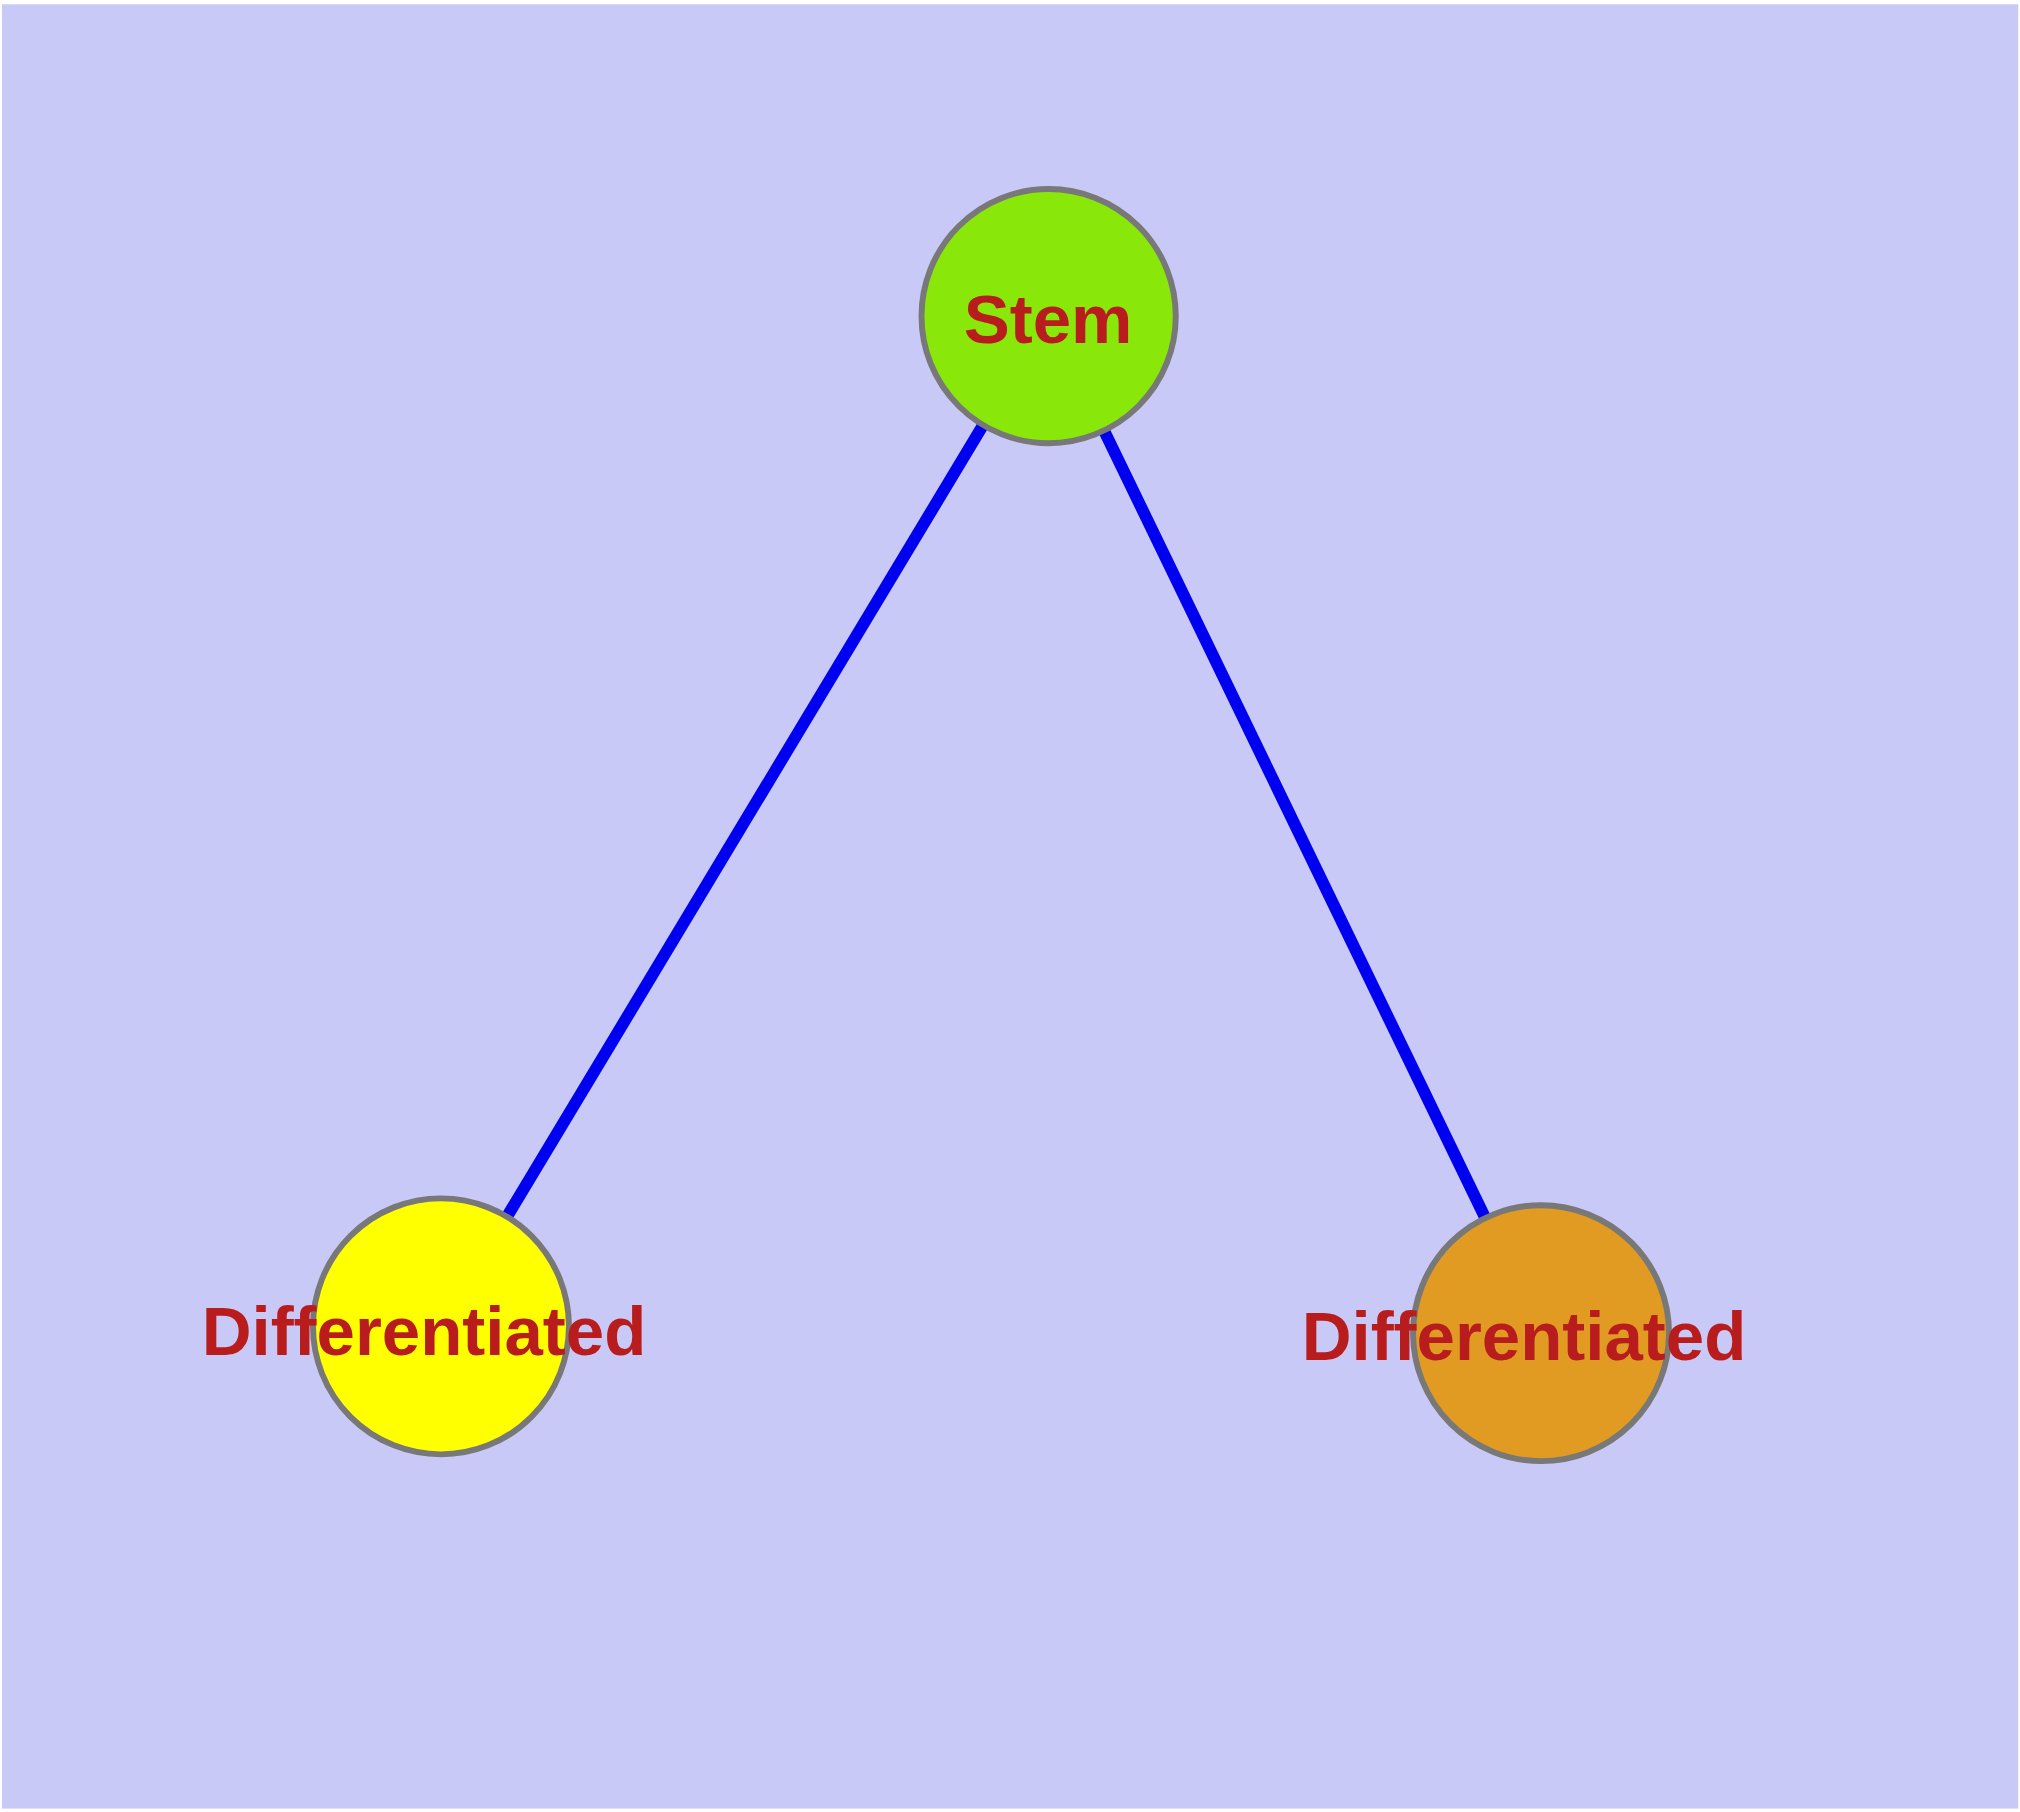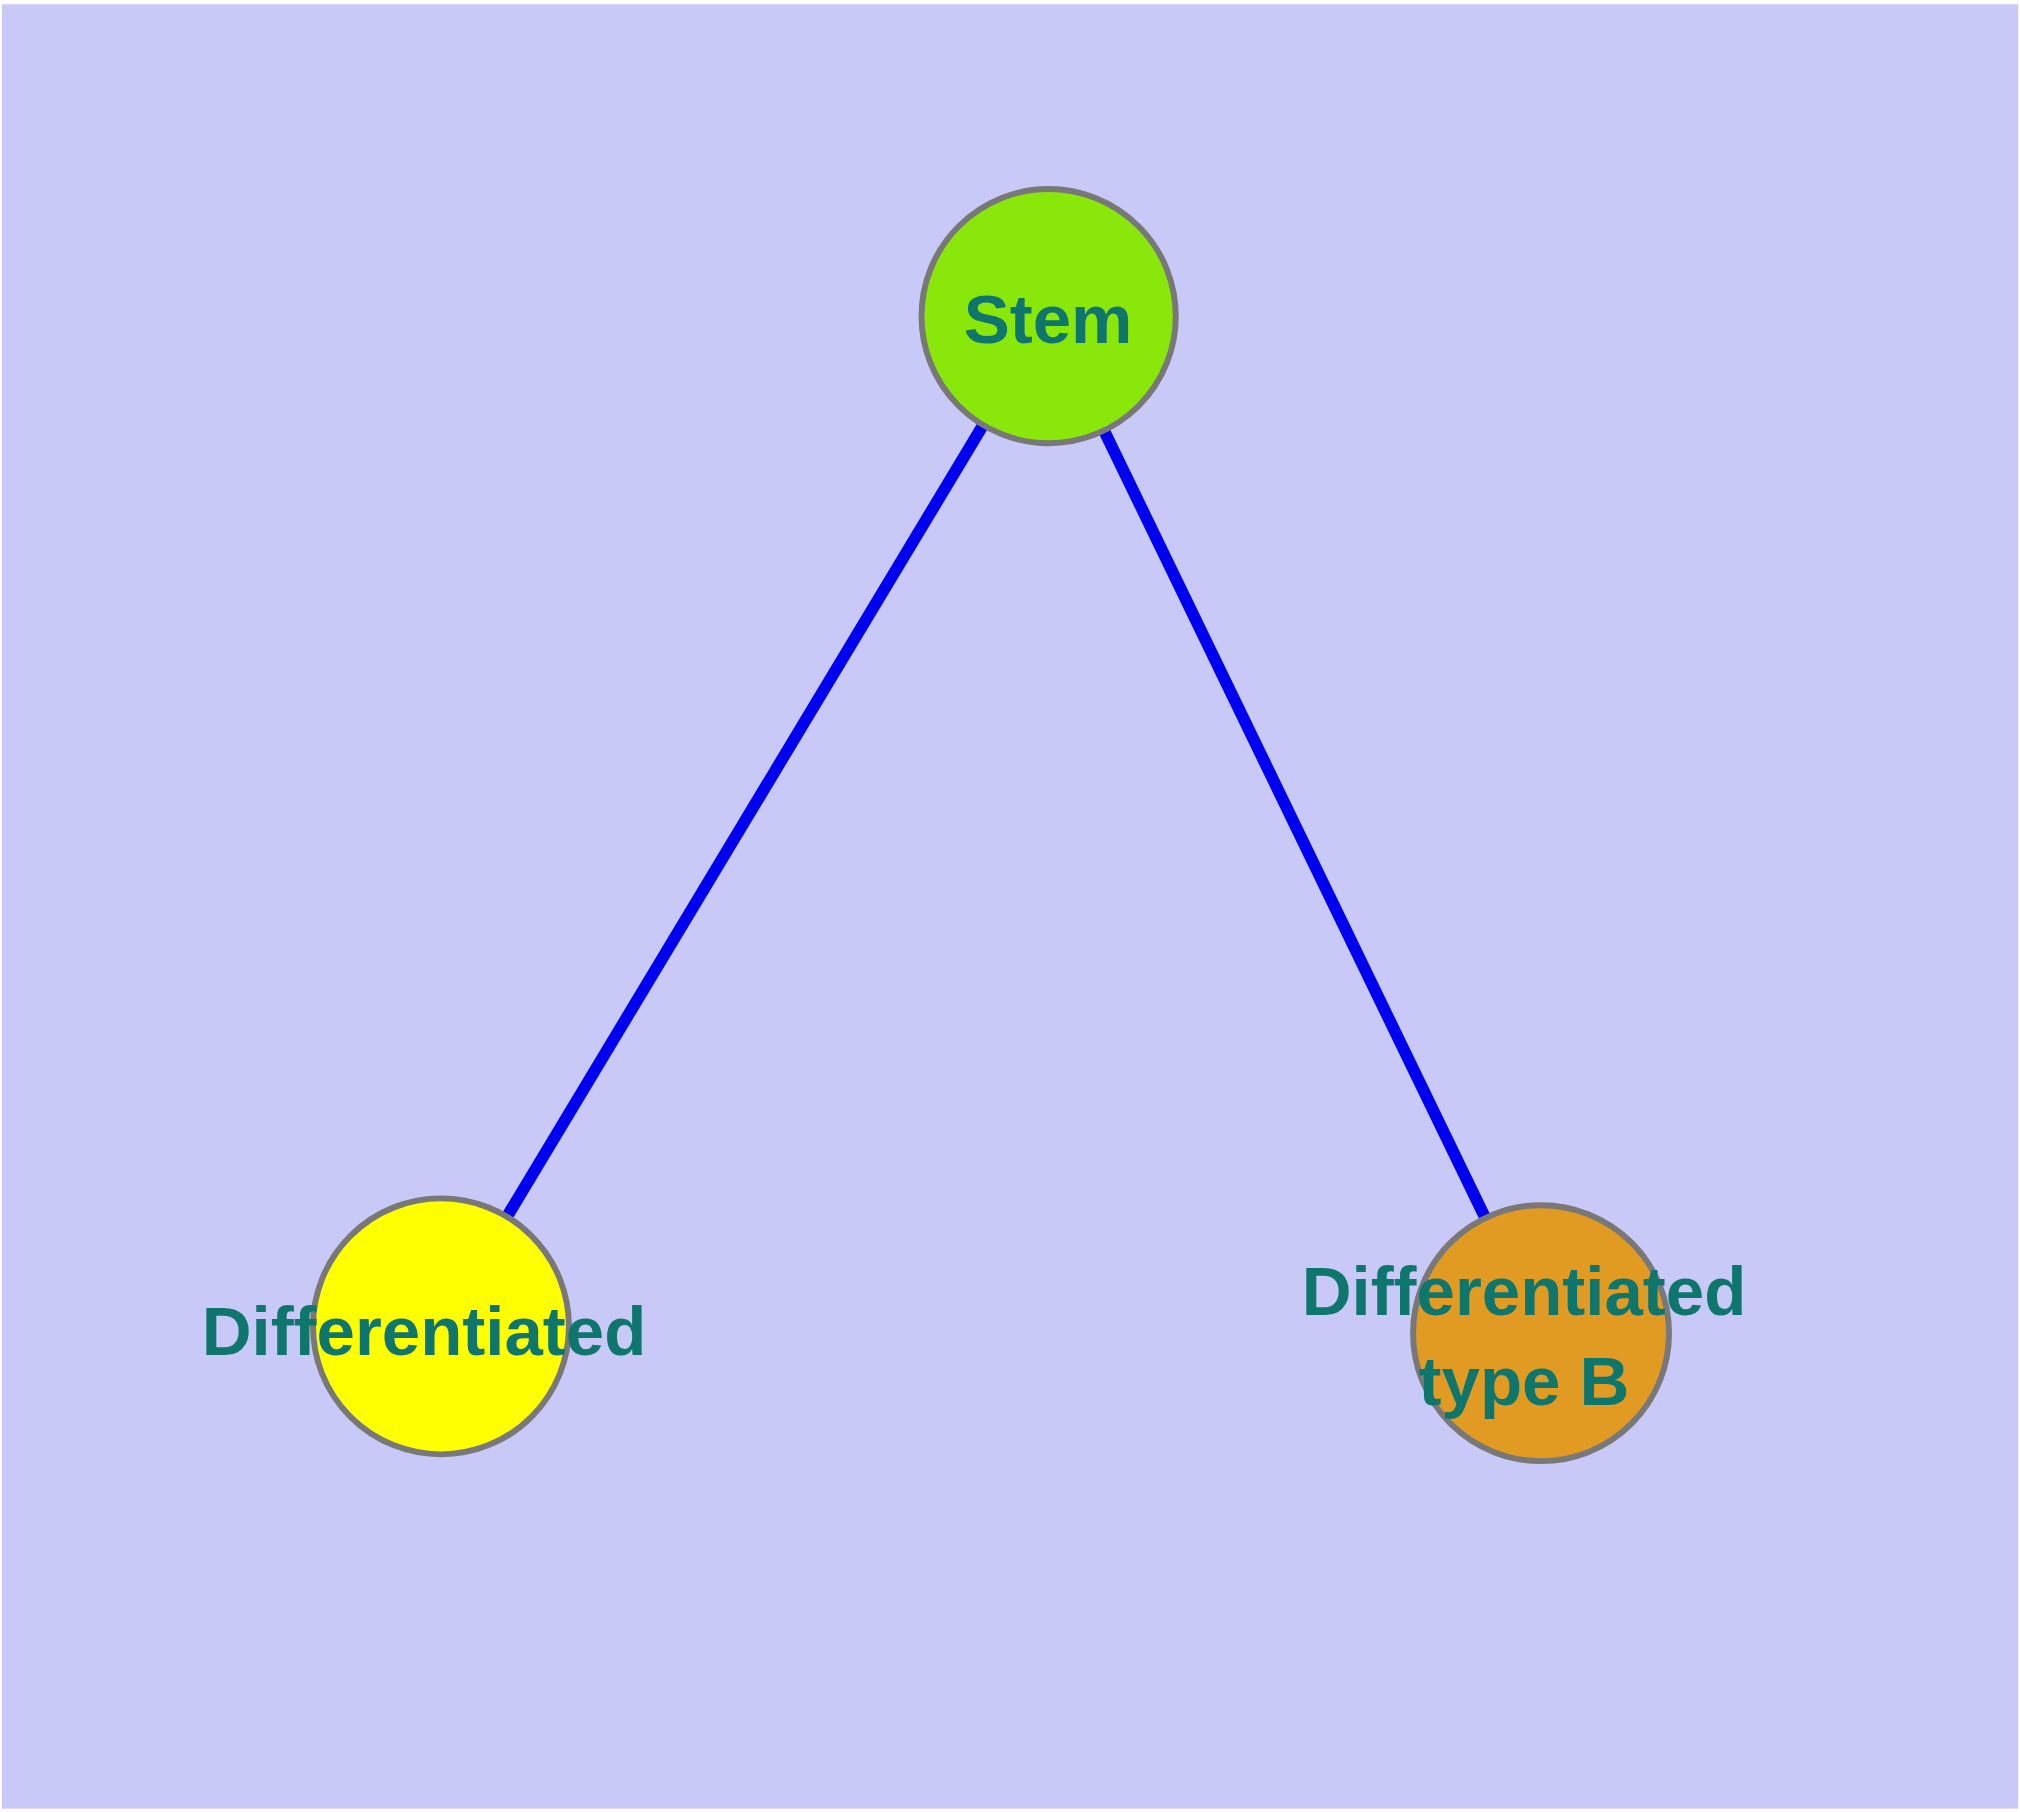--- a/index.html
+++ b/index.html
@@ -26,21 +26,21 @@
     stroke-width: 14;
     fill: none;
   }
   .node-circle {
     stroke: #787878;
     stroke-width: 7;
   }
   .node-label {
     position: absolute;
     transform: translate(-50%, -50%);
-    color: #0f766e;
+    color: #b91c1c;
     font-weight: 700;
     font-size: 69px;
     line-height: 90px;
     text-align: center;
     white-space: nowrap;
   }
   .node-label span {
     display: block;
   }
 </style>
@@ -64,15 +64,14 @@
 <div class="node-label" style="left:1048px; top:320px;">
   <span>Stem</span>
 </div>
 
 <div class="node-label" style="left:424px; top:1332px;">
   <span>Differentiated</span>
 </div>
 
 <div class="node-label" style="left:1524px; top:1337px;">
   <span>Differentiated</span>
-  <span>type B</span>
 </div>
 
 
 </body></html>

